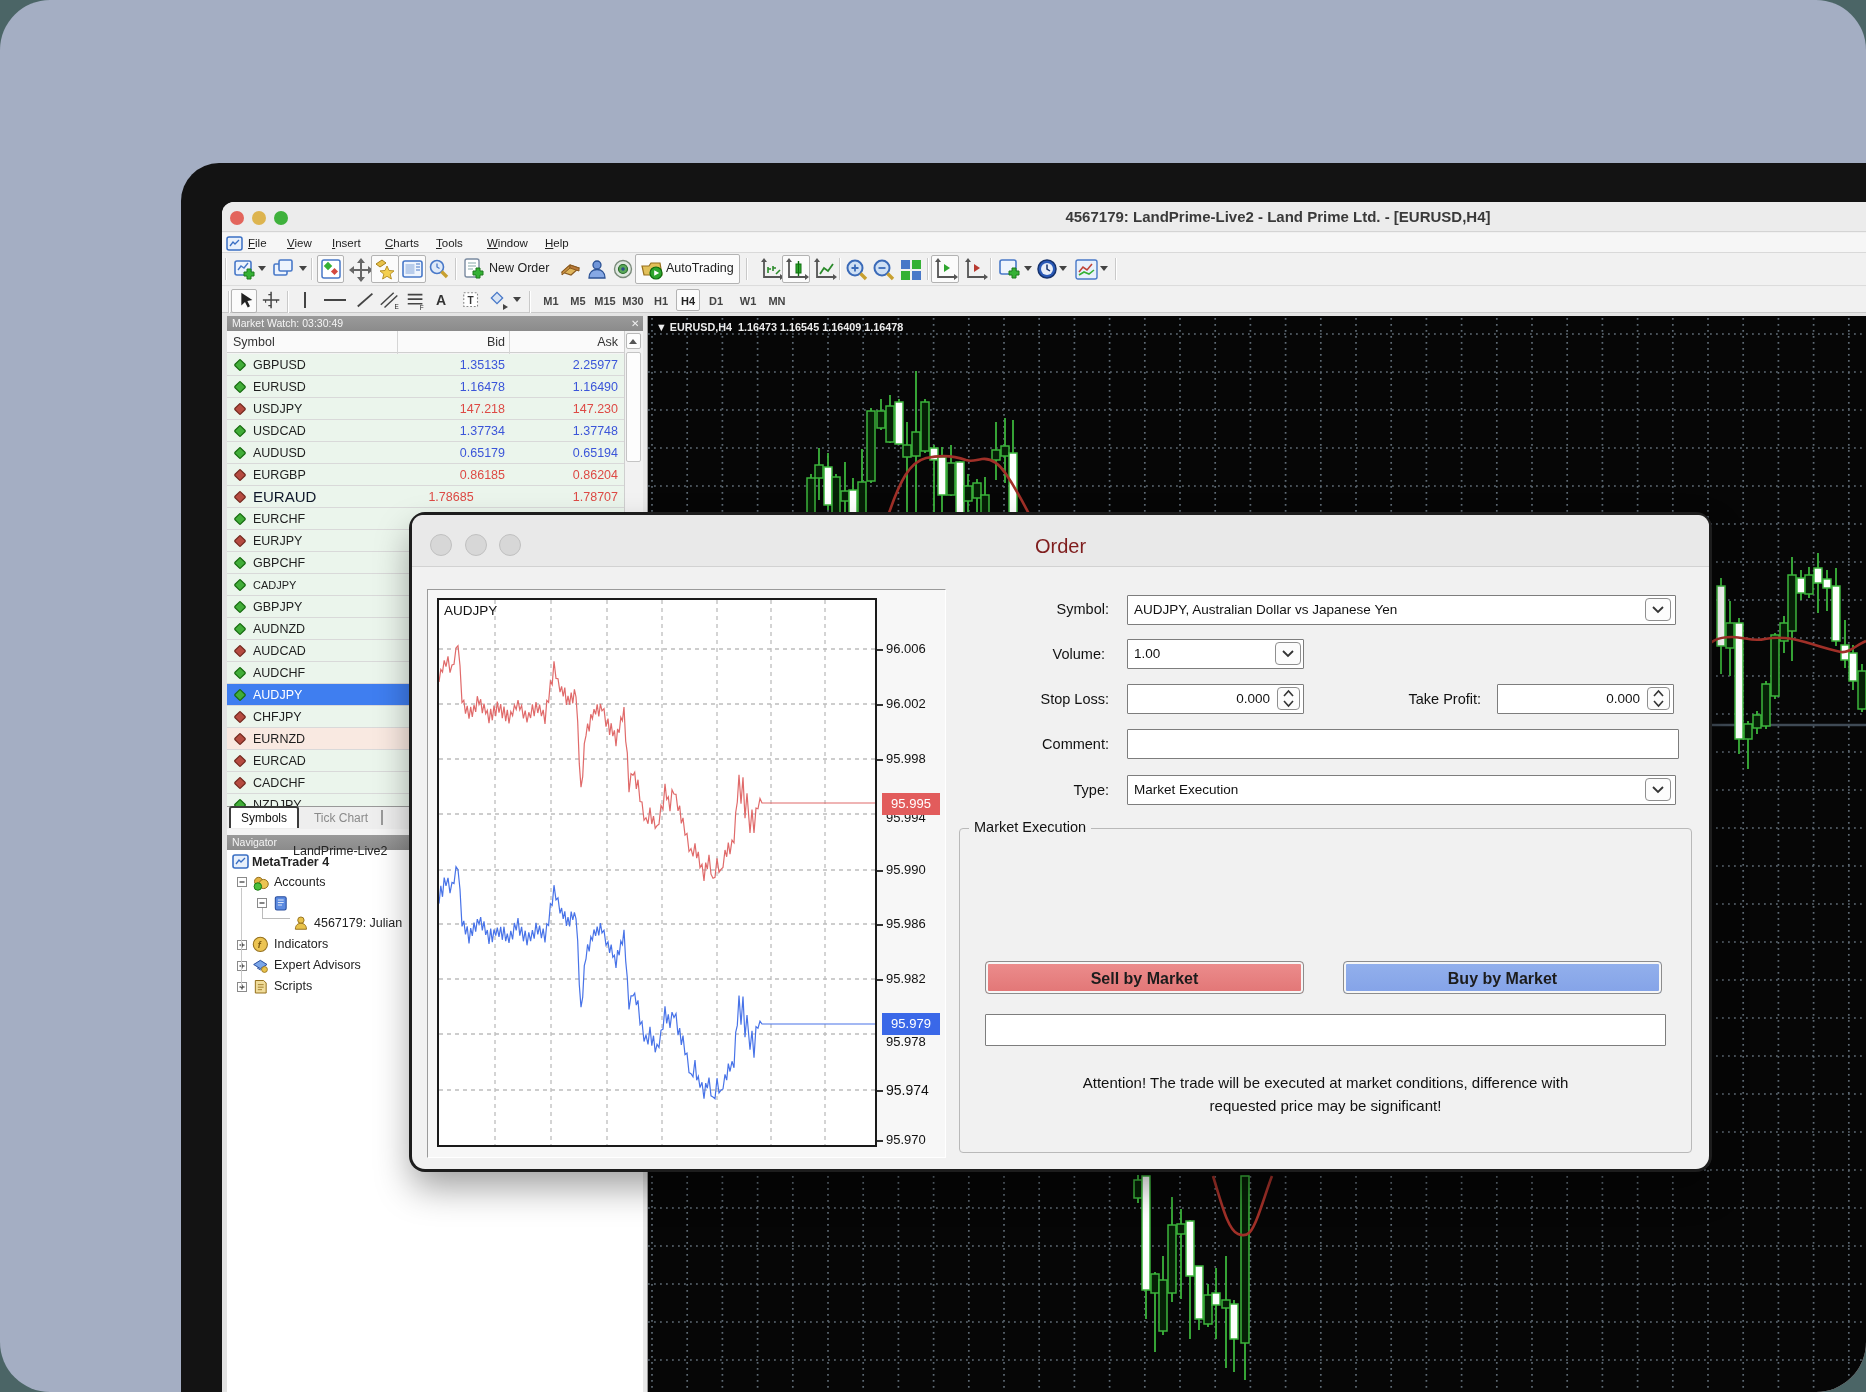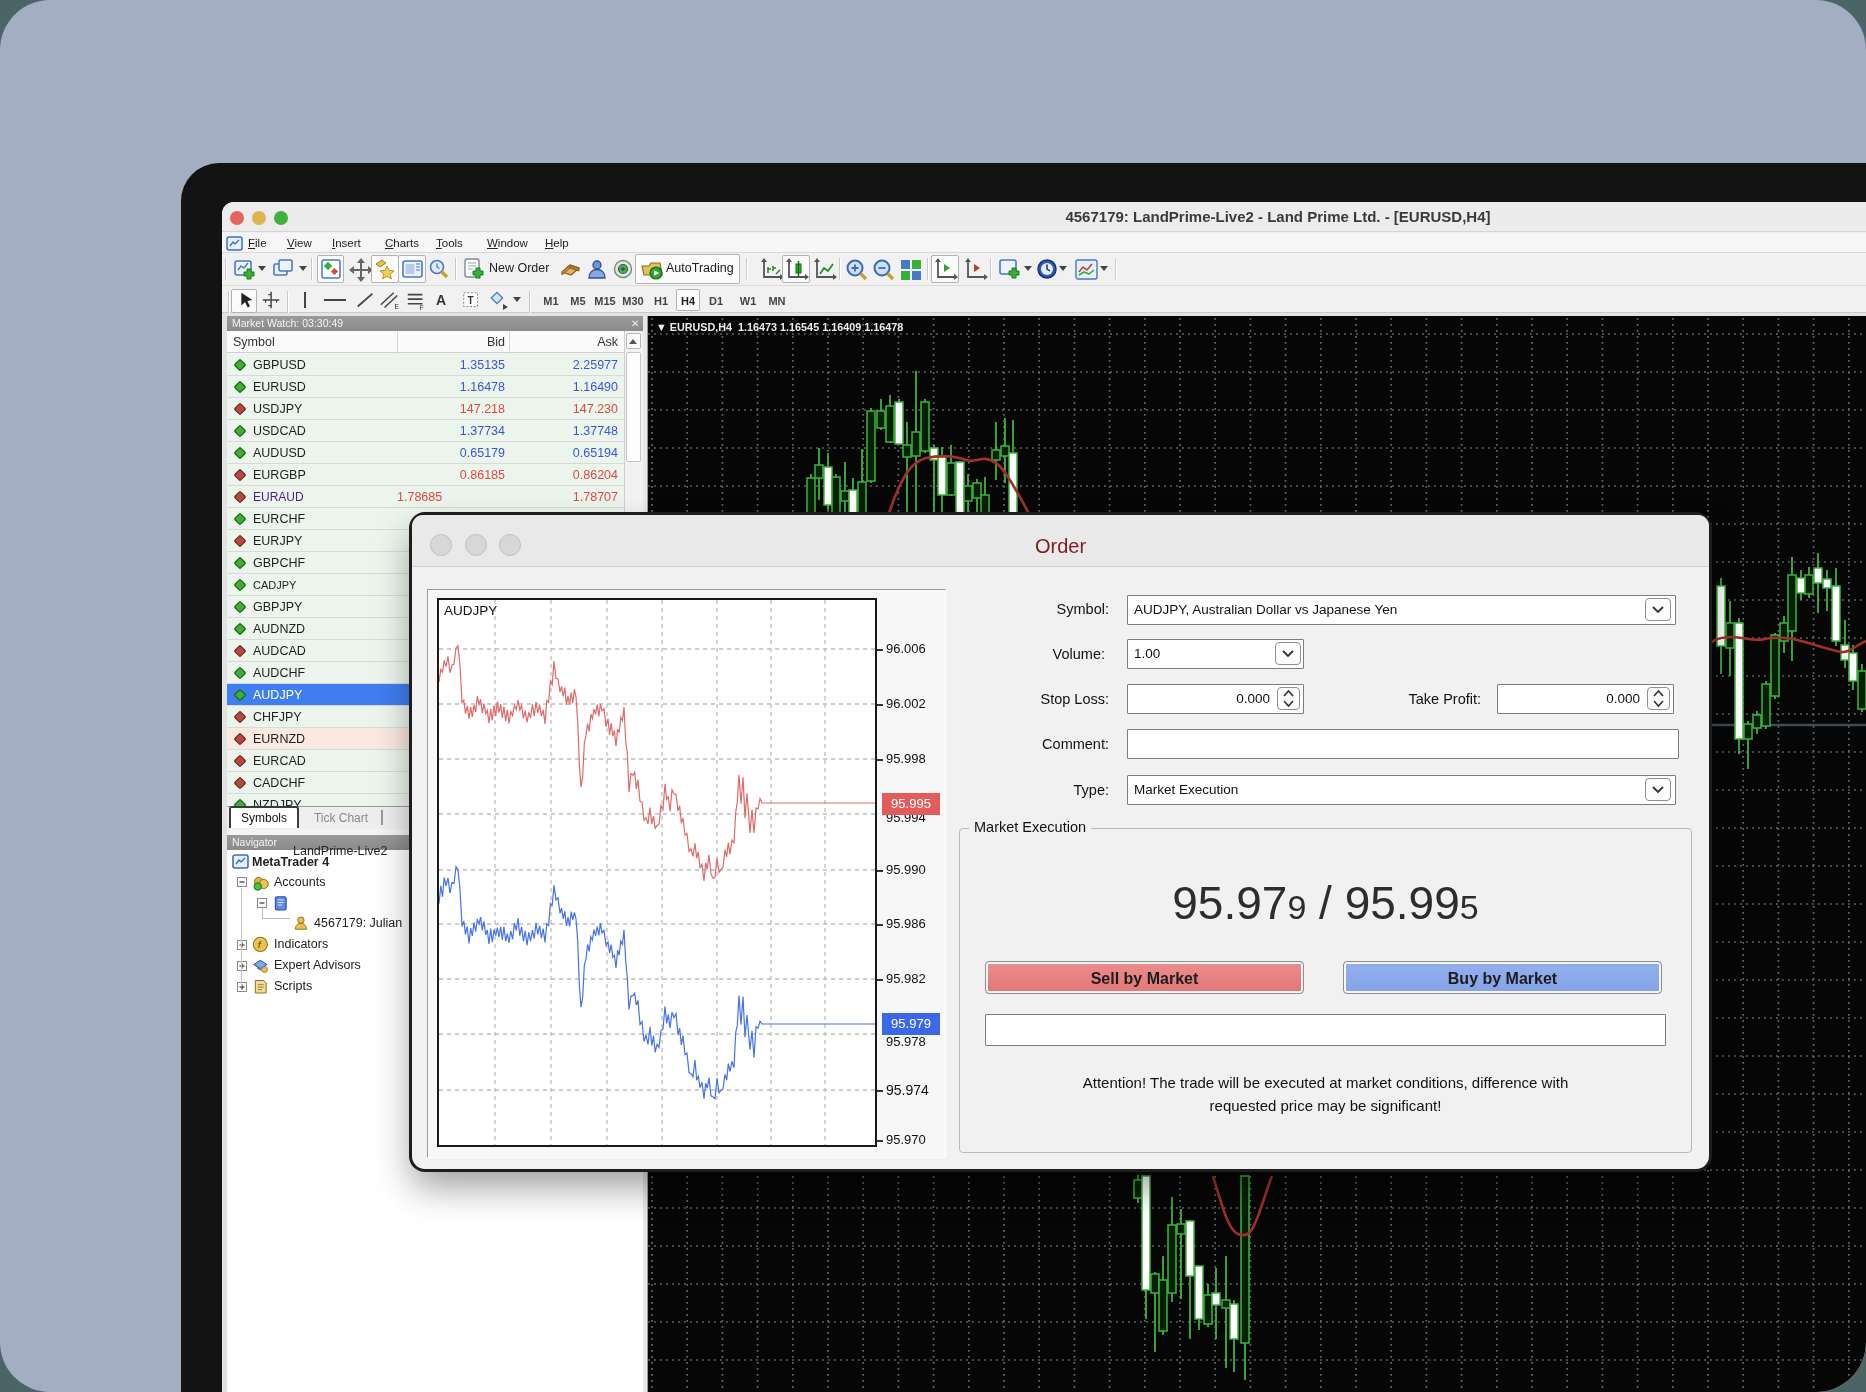--- a/index.html
+++ b/index.html
@@ -266,22 +266,22 @@
 <svg style="position:absolute;left:233px;top:468px" width="14" height="14">
       <rect x="3" y="3" width="8" height="8" rx="1" transform="rotate(45 7 7)" fill="#b54b40" stroke="#732a20" stroke-width="1.2"></rect>
     </svg>
 <div style="position:absolute;left:253px;top:464px;width:140px;height:22px;line-height:22px;font-size:12.5px;color:#1e1e1e">EURGBP</div>
 <div style="position:absolute;left:397px;top:464px;width:108px;height:22px;line-height:22px;font-size:12.5px;text-align:right;color:#dd4a45">0.86185</div>
 <div style="position:absolute;left:509px;top:464px;width:109px;height:22px;line-height:22px;font-size:12.5px;text-align:right;color:#dd4a45">0.86204</div>
 <div style="position:absolute;left:227px;top:486px;width:397px;height:22px;background:#ebf5ec;border-bottom:1px solid #d9d9d9"></div>
 <svg style="position:absolute;left:233px;top:490px" width="14" height="14">
       <rect x="3" y="3" width="8" height="8" rx="1" transform="rotate(45 7 7)" fill="#b54b40" stroke="#732a20" stroke-width="1.2"></rect>
     </svg>
-<div style="position:absolute;left:253px;top:486px;width:140px;height:22px;line-height:22px;font-size:12px;color:#4c1d95">EURAUD</div>
-<div style="position:absolute;left:397px;top:486px;width:108px;height:22px;line-height:22px;font-size:12.5px;text-align:left;color:#dd4a45">1.78685</div>
+<div style="position:absolute;left:253px;top:486px;width:140px;height:22px;line-height:22px;font-size:15px;color:#0f172a">EURAUD</div>
+<div style="position:absolute;left:397px;top:486px;width:108px;height:22px;line-height:22px;font-size:12.5px;text-align:center;color:#dd4a45">1.78685</div>
 <div style="position:absolute;left:509px;top:486px;width:109px;height:22px;line-height:22px;font-size:12.5px;text-align:right;color:#dd4a45">1.78707</div>
 <div style="position:absolute;left:227px;top:508px;width:397px;height:22px;background:#ebf5ec;border-bottom:1px solid #d9d9d9"></div>
 <svg style="position:absolute;left:233px;top:512px" width="14" height="14">
       <rect x="3" y="3" width="8" height="8" rx="1" transform="rotate(45 7 7)" fill="#41ad38" stroke="#176b10" stroke-width="1.2"></rect>
     </svg>
 <div style="position:absolute;left:253px;top:508px;width:140px;height:22px;line-height:22px;font-size:12.5px;color:#1e1e1e">EURCHF</div>
 <div style="position:absolute;left:227px;top:530px;width:397px;height:22px;background:#ebf5ec;border-bottom:1px solid #d9d9d9"></div>
 <svg style="position:absolute;left:233px;top:534px" width="14" height="14">
       <rect x="3" y="3" width="8" height="8" rx="1" transform="rotate(45 7 7)" fill="#b54b40" stroke="#732a20" stroke-width="1.2"></rect>
     </svg>
@@ -684,18 +684,17 @@
 <div class="fld" style="left:715px;top:214px;width:552px;height:30px"></div>
 <div class="lbl" style="left:497px;top:267px;width:200px">Type:</div>
 <div class="fld" style="left:715px;top:260px;width:549px;height:30px"></div>
 <div class="abs" style="left:722px;top:267px;font-size:13.5px;color:#111">Market Execution</div>
 <div class="chev" style="left:1233px;top:263px;width:26px;height:23px"></div>
       <svg class="abs" style="left:1240px;top:271px" width="12" height="8">
         <path d="M1 1 L6 6 L11 1" stroke="#333" stroke-width="1.8" fill="none"></path>
       </svg>
 <div class="abs" style="left:547px;top:313px;width:733px;height:325px;border:1px solid #b9b9b9;border-radius:4px"></div>
 <div class="abs" style="left:557px;top:304px;background:#f1f1f1;padding:0 5px;font-size:14.5px;color:#111">Market Execution</div>
-<div class="abs" style="left:547px;top:361px;width:733px;text-align:center;color:#2d2d2d;font-size:46px;white-space:nowrap">95.97<span style="font-size:34px">9</span> / 95.99<span style="font-size:34px">5</span></div>
 <div class="abs" style="left:931px;top:446px;width:319px;height:33px;border:1px solid #8d8d8d;border-radius:4px;background:linear-gradient(#93b0ec,#84a3e8);box-shadow:inset 0 0 0 2px #f6f6f6;text-align:center;line-height:33px;font-size:16px;font-weight:bold;color:#1c1c1c">Buy by Market</div>
 <div class="abs" style="left:573px;top:446px;width:319px;height:33px;border:1px solid #8d8d8d;border-radius:4px;background:linear-gradient(#ec8d8d,#e27676);box-shadow:inset 0 0 0 2px #f6f6f6;text-align:center;line-height:33px;font-size:16px;font-weight:bold;color:#1c1c1c">Sell by Market</div>
 <div class="fld" style="left:573px;top:499px;width:681px;height:32px"></div>
 <div class="abs" style="left:547px;top:556px;width:733px;text-align:center;font-size:15px;color:#111;line-height:23px">Attention! The trade will be executed at market conditions, difference with<br>requested price may be significant!</div>
 </div>
 </div>
 </body></html>

